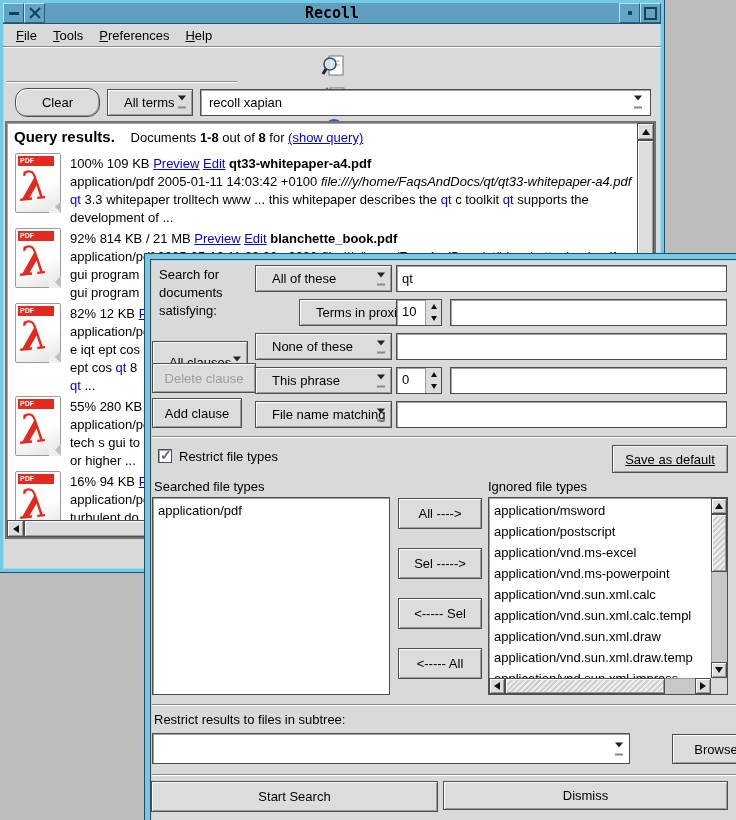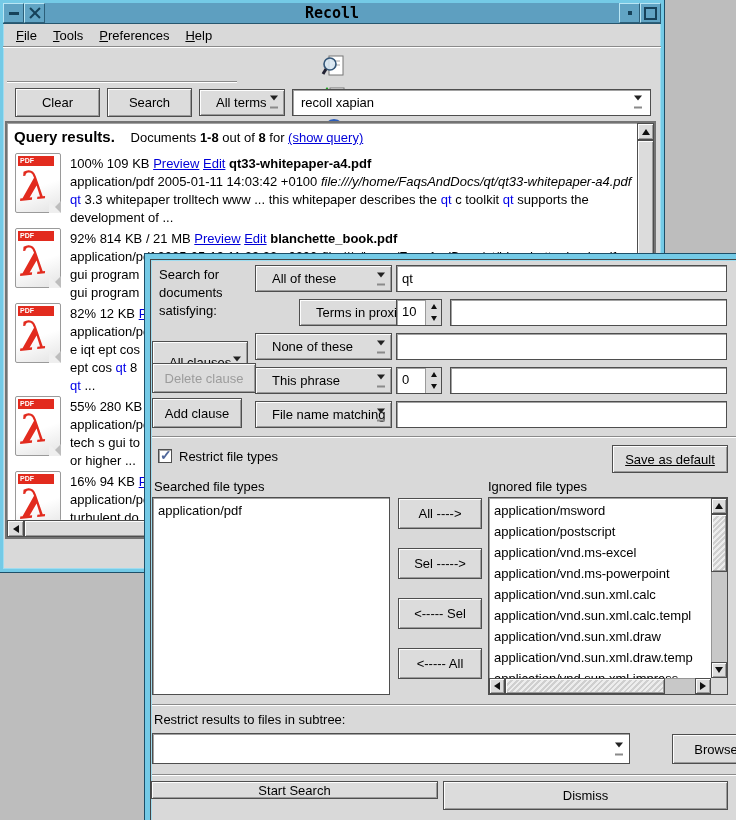--- a/index.html
+++ b/index.html
@@ -32,21 +32,21 @@
   .tool{width:28px;height:27px;display:grid;place-items:center;}
   .spell{font-weight:bold;font-size:11px;letter-spacing:0;}
   .navbtn{width:23px;height:23px;border-radius:50%;background:linear-gradient(135deg,#e8e8e8,#9e9e9e);
     border:1px solid #8a8a8a;display:grid;place-items:center;color:#fff;font-weight:bold;}
   .toolbar-rule{position:absolute;left:4px;top:78px;width:230px;border-top:1px solid #8a8a8a;border-bottom:1px solid #fff;}
 
   .searchrow{position:absolute;left:0;top:82px;width:100%;height:34px;display:flex;align-items:center;gap:7px;padding-left:12px;box-sizing:border-box;}
   .btn{background:#dcdcdc;border:1px solid #4e4e4e;box-shadow:inset 1px 1px 0 #fdfdfd,inset -1px -1px 0 #9b9b9b;
     display:flex;align-items:center;justify-content:center;font-size:13px;box-sizing:border-box;}
   .btn.disabled{color:#9c9c9c;}
-  .bigbtn{width:85px;height:29px;}
+  .bigbtn{width:85px;height:29px;border-radius:12px;}
   .combo{background:#dcdcdc;border:1px solid #4e4e4e;box-shadow:inset 1px 1px 0 #fdfdfd,inset -1px -1px 0 #9b9b9b;
     position:relative;display:flex;align-items:center;padding-left:16px;box-sizing:border-box;}
   .cb-arrow{position:absolute;right:3px;top:50%;transform:translateY(-50%);width:14px;display:flex;flex-direction:column;align-items:center;gap:2px;}
   .cb-arrow .tri{width:0;height:0;border:4px solid transparent;border-top:5px solid #222;}
   .cb-arrow .bar{width:8px;height:2px;background:#8a8a8a;}
   .sunken{background:#fff;border:1px solid #4e4e4e;box-shadow:inset 1px 1px 0 #a2a2a2;box-sizing:border-box;}
   .searchcombo{flex:1;margin-right:10px;height:27px;position:relative;display:flex;align-items:center;padding-left:6px;}
 
   .results{position:absolute;left:2px;right:5px;top:118px;bottom:30px;background:#fff;
     border:2px solid #737373;box-shadow:inset 1px 1px 0 #a2a2a2;overflow:hidden;padding-left:28px;}
@@ -184,21 +184,20 @@
         <svg width="14" height="14" viewBox="0 0 14 14">
             <polygon points="5,2 10,7 5,12" fill="#fff"></polygon>
             <rect x="3" y="5.5" width="3" height="3" fill="#fff"></rect>
           </svg>
       </div>
     </div>
     <div class="toolbar-rule"></div>
 
     <div class="searchrow">
       <div class="btn bigbtn">Clear</div>
-      <div class="btn bigbtn">Search</div>
       <div class="combo" style="width:86px;height:27px;">
         <span>All terms</span>
         <span class="cb-arrow">
             <span class="tri"></span>
             <span class="bar"></span>
           </span>
       </div>
       <div class="sunken searchcombo">
         <input style="border: none; outline: none; flex: 1 1 0%; font: 13px &quot;Liberation Sans&quot;, sans-serif; background: transparent;" value="recoll xapian">
         <span class="cb-arrow" style="right:5px;">
@@ -439,16 +438,16 @@
     <div class="sunken" style="position:absolute;left:2px;top:474px;width:478px;height:31px;">
       <input style="position: absolute; left: 4px; top: 4px; right: 24px; border: none; outline: none; font: 13px &quot;Liberation Sans&quot;, sans-serif; background: transparent;" value="">
       <span class="cb-arrow">
           <span class="tri"></span>
           <span class="bar"></span>
         </span>
     </div>
     <div class="btn" style="position:absolute;left:490px;top:475px;width:88px;height:30px;margin-left:32px;">Browse</div>
 
     <div class="sepline" style="top:515px;"></div>
-    <div class="btn" style="position:absolute;left:1px;top:522px;width:287px;height:18px;">Start Search</div>
+    <div class="btn" style="position:absolute;left:1px;top:522px;width:287px;height:31px;">Start Search</div>
     <div class="btn" style="position:absolute;left:293px;top:522px;width:285px;height:29px;">Dismiss</div>
   </div>
 </div>
 
 </body></html>

